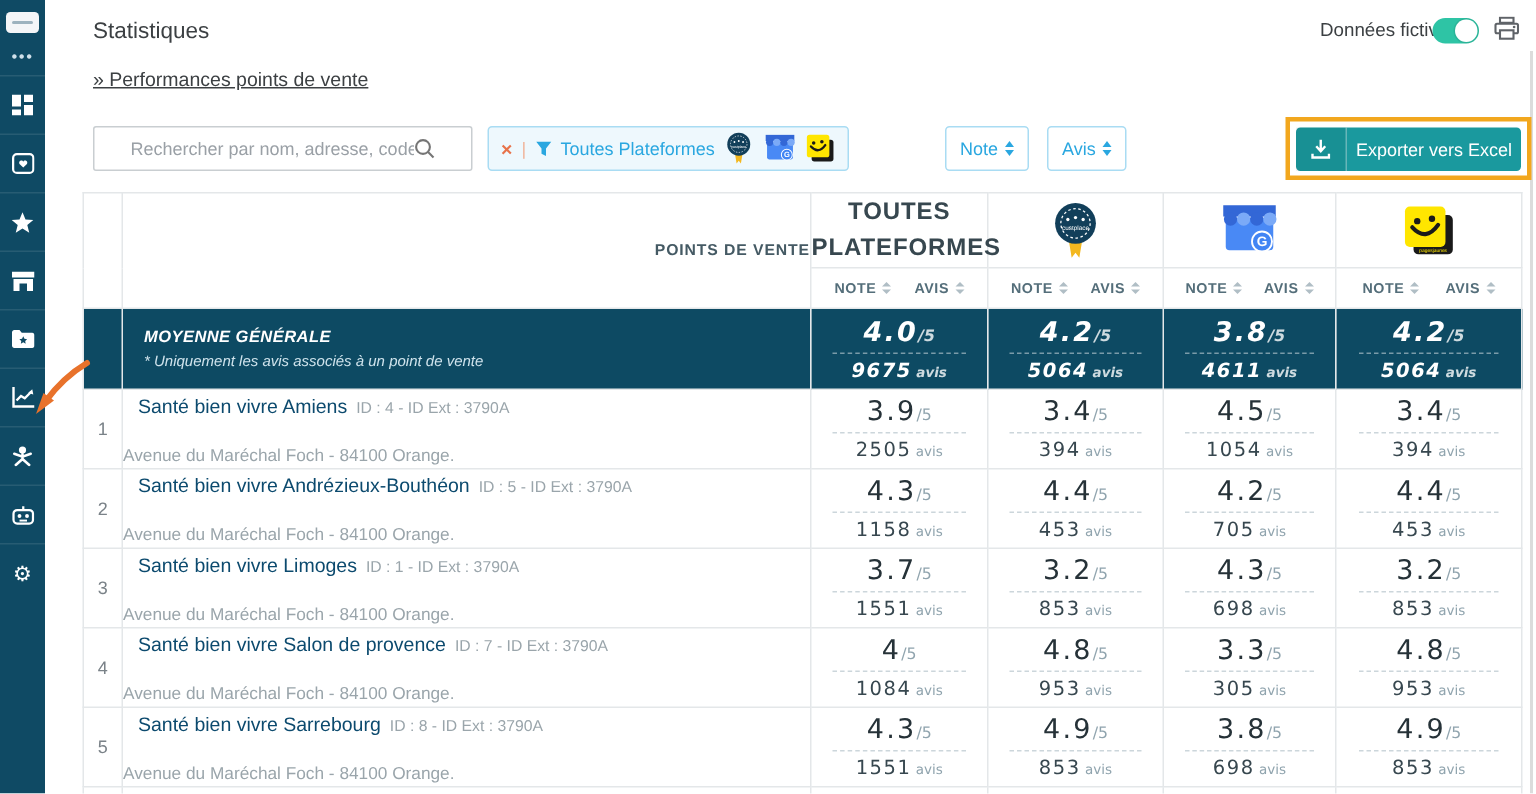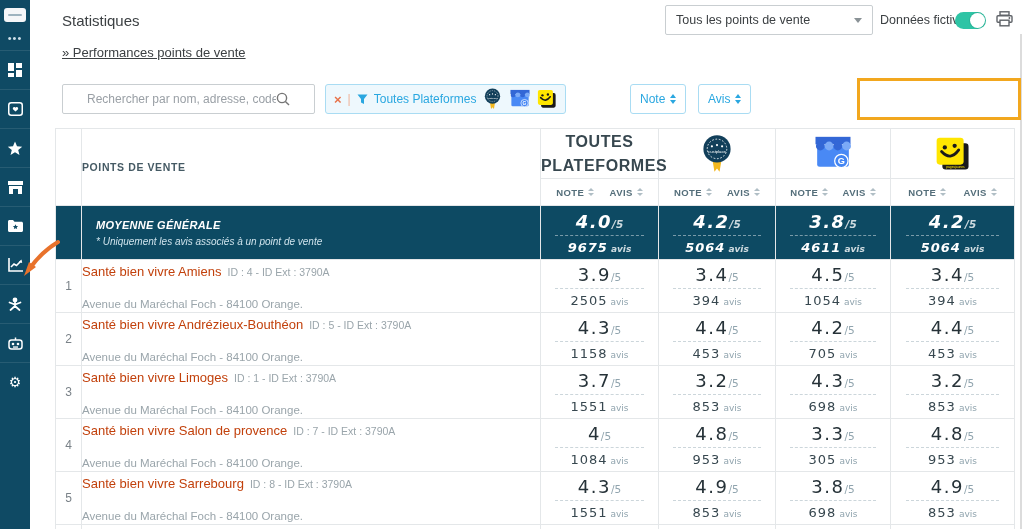--- a/index.html
+++ b/index.html
@@ -59,21 +59,21 @@
   .export-btn { position:absolute; left:864px; top:85px; width:150px; height:29px; background:#1a999e;
                 border-radius:3px; display:flex; align-items:center; color:#fff; font-size:12px; cursor:pointer; z-index:5; }
   .export-btn .ic { width:34px; height:100%; display:flex; align-items:center; justify-content:center;
                 border-right:1px solid rgba(255,255,255,0.35); background:rgba(0,0,0,0.06); }
   .export-btn .tx { flex:1; text-align:center; }
 
   
   table.perf { position:absolute; left:55px; top:128px; width:959px; border-collapse:collapse; table-layout:fixed;
                background:#fff; }
   table.perf td, table.perf th { border:1px solid #e4e7e9; padding:0; vertical-align:middle; }
-  .th-points { text-align:left; padding-left:14px; font-size:10.5px; letter-spacing:.6px; color:#455a64;
+  .th-points { text-align:right; padding-left:14px; font-size:10.5px; letter-spacing:.6px; color:#455a64;
                font-weight:bold; }
   .th-all { text-align:center; font-size:16px; letter-spacing:.6px; color:#37474f; font-weight:bold; line-height:1.5; }
   .th-icon { text-align:center; }
   .th-icon svg { display:inline-block; vertical-align:middle; }
   .subhead { height:27px; }
   .subhead td { text-align:center; }
   .sub-wrap { display:flex; justify-content:space-evenly; align-items:center; }
   .sub-cell { display:inline-flex; align-items:center; gap:4px; font-size:9.5px; font-weight:bold;
               letter-spacing:.4px; color:#546e7a; cursor:pointer; }
   .mini-updown i { width:0;height:0;border-left:3px solid transparent;border-right:3px solid transparent;display:block; }
@@ -93,21 +93,21 @@
   .avis-line { font-size:13px; color:#37474f; letter-spacing:1px; font-family:"DejaVu Sans",sans-serif; }
   .avis-line .aw { font-size:9px; color:#90a4ae; letter-spacing:0; margin-left:3px; }
   tr.avg .note-line { color:#fff; font-weight:bold; }
   tr.avg .note-line .ns { color:rgba(255,255,255,0.8); }
   tr.avg .sep-dash { border-top-color:rgba(255,255,255,0.45); }
   tr.avg .avis-line { color:#fff; font-weight:bold; }
   tr.avg .avis-line .aw { color:rgba(255,255,255,0.8); }
 
   td.rank { text-align:center; font-size:12px; color:#7a8288; }
   .pos-cell { padding:9px 0 9px 14px; }
-  .pos-name { font-size:13px; color:#c2410c; }
+  .pos-name { font-size:13px; color:#0c4a6e;margin-left:10px; }
   .pos-meta { font-size:10.5px; color:#9aa5ab; margin-left:6px; }
   .pos-addr { font-size:11.5px; color:#9aa5ab; margin-top:18px; }
 
   tr.spacer td { height:8px; border-bottom:none; }
 
   
   .arrow-annot { position:absolute; left:12px; top:238px; z-index:7; pointer-events:none; }
   .scroll-line { position:absolute; left:1020px; top:34px; width:2px; height:495px; background:#dcdcdc; }
 </style>
 </head>
@@ -173,24 +173,20 @@
         <rect x="5" y="9.4" width="5" height="1.3" fill="#fff"></rect>
       </svg>
     </div>
     <div class="sb-item">
       <span class="sb-glyph">⚙</span>
     </div>
   </div>
 
   <div class="page-title">Statistiques</div>
 
-  <div class="store-select">
-    <span>Tous les points de vente</span>
-    <span class="caret"></span>
-  </div>
 
   <span class="fake-data">Données fictives</span>
   <div class="toggle">
       <div class="knob"></div>
     </div>
 
   <div class="printer">
     <svg width="17" height="16" viewBox="0 0 17 16">
       <rect x="4" y="0.8" width="9" height="3.4" fill="none" stroke="#5f6368" stroke-width="1.4"></rect>
       <rect x="1" y="4.8" width="15" height="6.4" rx="1" fill="none" stroke="#5f6368" stroke-width="1.4"></rect>
@@ -253,20 +249,29 @@
   </div>
   <div class="sort-btn" style="left:698px;">
     <span>Avis</span>
     <span class="updown">
         <i class="up"></i>
         <i class="dn"></i>
       </span>
   </div>
 
   <div class="export-annot"></div>
+  <div class="export-btn">
+    <span class="ic">
+      <svg width="13" height="13" viewBox="0 0 13 13">
+        <path d="M6.5 0 V7 M3.5 4.5 L6.5 7.8 L9.5 4.5" stroke="#fff" stroke-width="1.6" fill="none"></path>
+        <path d="M1 9.5 V12 H12 V9.5" stroke="#fff" stroke-width="1.6" fill="none"></path>
+      </svg>
+    </span>
+    <span class="tx">Exporter vers Excel</span>
+  </div>
 
   <table class="perf">
     <colgroup>
         <col style="width:26px">
         <col style="width:459px">
         <col style="width:118px">
         <col style="width:117px">
         <col style="width:115px">
         <col style="width:124px">
       </colgroup>

